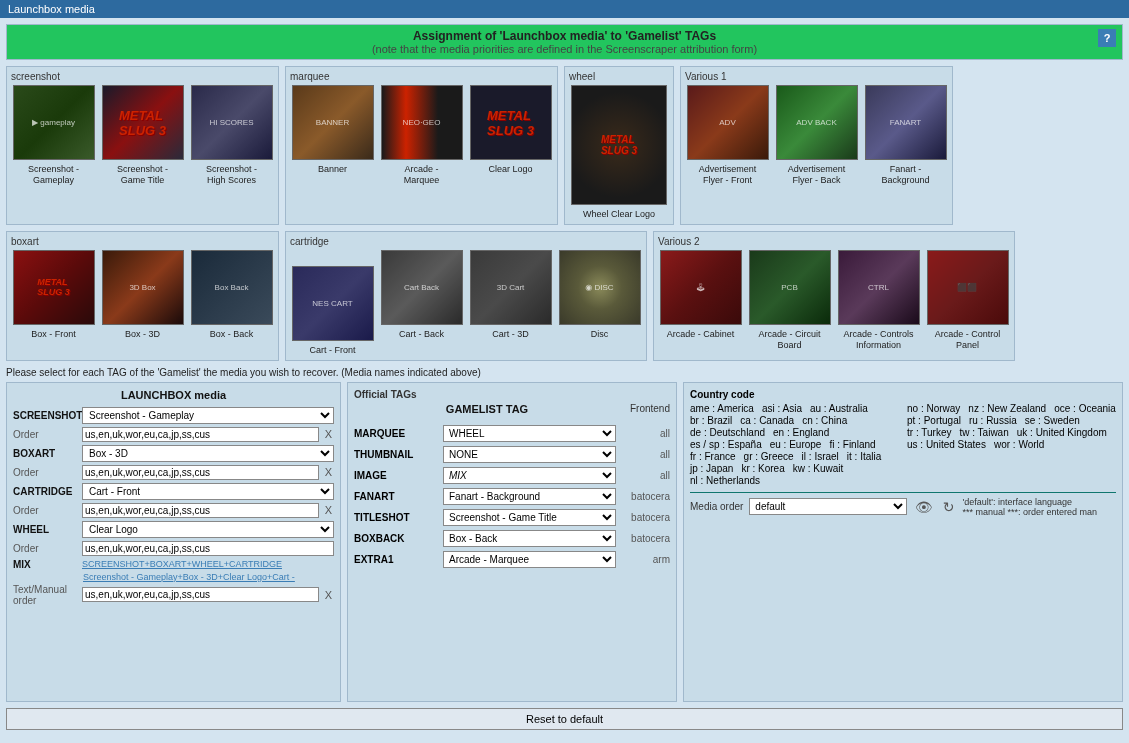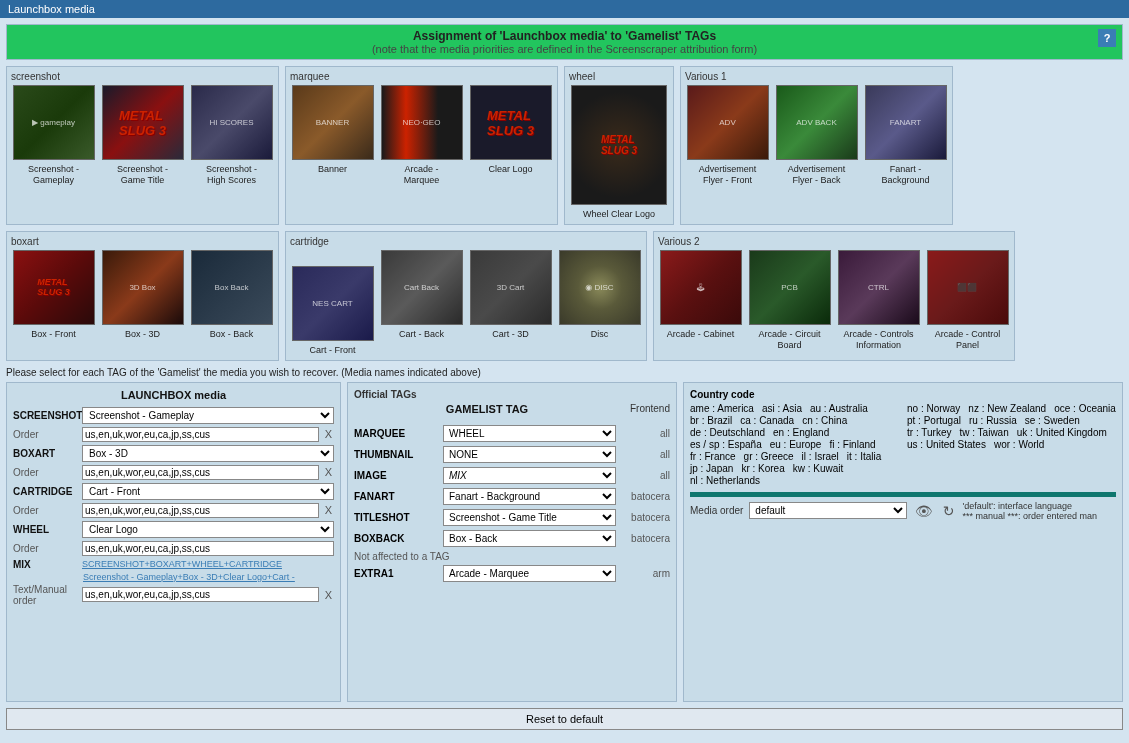--- a/index.html
+++ b/index.html
@@ -250,21 +250,21 @@
     .country-item {
       font-size: 10px;
       white-space: nowrap;
     }
     .media-order-row {
       display: flex;
       align-items: center;
       gap: 6px;
       margin-top: 6px;
       padding-top: 4px;
-      border-top: 5px solid #0f766e;
+      border-top: 1px solid #0f766e;
     }
     .media-order-label {
       font-size: 10px;
       color: #333;
       white-space: nowrap;
     }
     .media-order-select {
       font-size: 10px;
       padding: 1px;
       border: 1px solid #888;
@@ -691,21 +691,20 @@
       </div>
 
       <div class="gamelist-row">
         <span class="gl-label">BOXBACK</span>
         <select class="gl-select">
           <option selected="">Box - Back</option>
         </select>
         <span class="gl-tag">batocera</span>
       </div>
 
-      <div class="divider-row">Not affected to a TAG</div>
 
       <div class="gamelist-row">
         <span class="gl-label">EXTRA1</span>
         <select class="gl-select">
           <option selected="">Arcade - Marquee</option>
         </select>
         <span class="gl-tag">arm</span>
       </div>
     </div>
 

